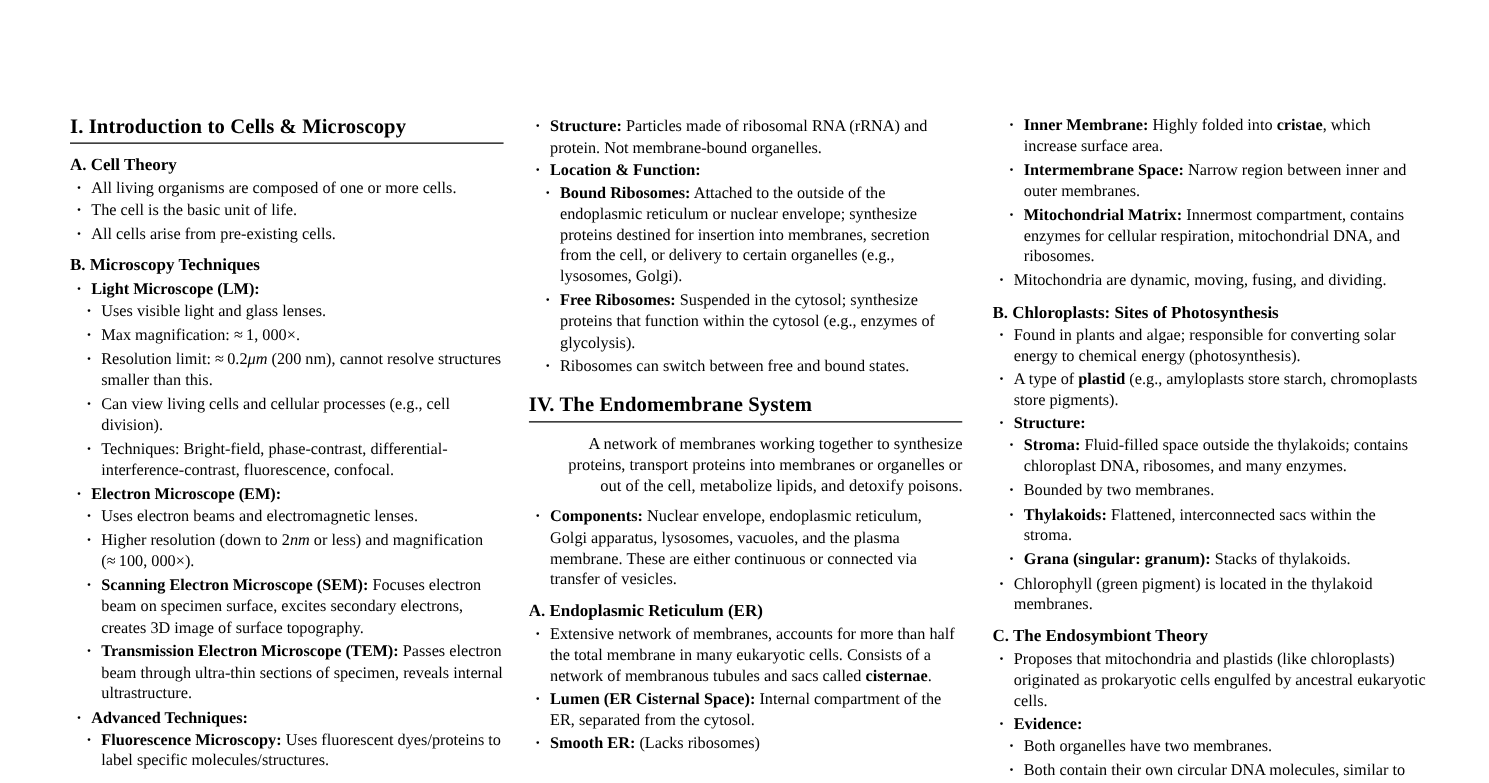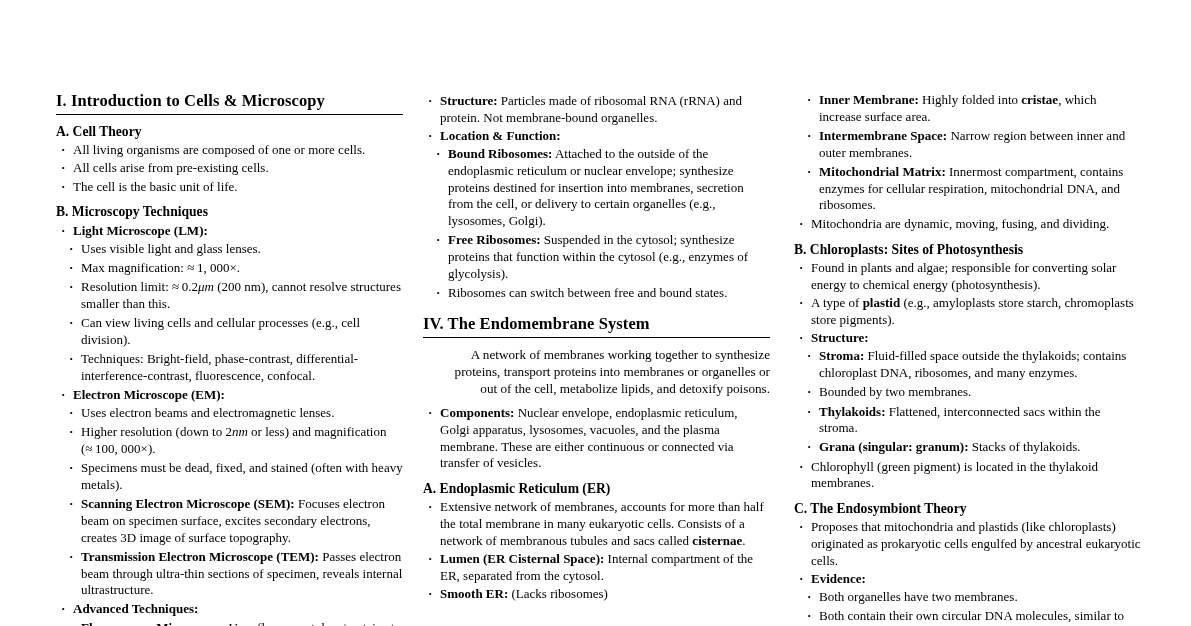--- a/index.html
+++ b/index.html
@@ -115,38 +115,37 @@
 
 <div class="page">
   <div class="columns">
     <div class="col col-1">
         <div class="sec-block">
           <h1 class="sec">I. Introduction to Cells &amp; Microscopy</h1>
           <div class="rule"></div>
           <h2 class="sub">A. Cell Theory</h2>
           <ul class="lv1">
             <li class="item"><span class="bullet"></span><span>All living organisms are composed of one or more cells.</span></li>
+            <li class="item"><span class="bullet"></span><span>The cell is the basic unit of life.</span></li>
             <li class="item"><span class="bullet"></span><span>All cells arise from pre-existing cells.</span></li>
-            <li class="item"><span class="bullet"></span><span>The cell is the basic unit of life.</span></li>
           </ul>
           <h2 class="sub">B. Microscopy Techniques</h2>
           <ul class="lv1">
             <li class="item"><span class="bullet"></span><span><b class="b">Light Microscope (LM):</b> </span></li>
             <ul class="lv2">
               <li class="item"><span class="bullet"></span><span>Uses visible light and glass lenses.</span></li>
               <li class="item"><span class="bullet"></span><span>Max magnification: <span class="approx">≈</span> <span class="mathup">1, 000</span>×.</span></li>
               <li class="item"><span class="bullet"></span><span>Resolution limit: <span class="approx">≈</span> <span class="mathup">0.2</span><span class="mathit">μm</span> (200 nm), cannot resolve structures smaller than this.</span></li>
               <li class="item"><span class="bullet"></span><span>Can view living cells and cellular processes (e.g., cell division).</span></li>
               <li class="item"><span class="bullet"></span><span>Techniques: Bright-field, phase-contrast, differential-interference-contrast, fluorescence, confocal.</span></li>
             </ul>
             <li class="item"><span class="bullet"></span><span><b class="b">Electron Microscope (EM):</b> </span></li>
             <ul class="lv2">
               <li class="item"><span class="bullet"></span><span>Uses electron beams and electromagnetic lenses.</span></li>
               <li class="item"><span class="bullet"></span><span>Higher resolution (down to 2<span class="mathit">nm</span> or less) and magnification (<span class="approx">≈</span> <span class="mathup">100, 000</span>×).</span></li>
-              <li class="item"><span class="bullet"></span><span>Specimens must be dead, fixed, and stained (often with heavy metals).</span></li>
               <li class="item"><span class="bullet"></span><span><b class="b">Scanning Electron Microscope (SEM):</b> Focuses electron beam on specimen surface, excites secondary electrons, creates 3D image of surface topography.</span></li>
               <li class="item"><span class="bullet"></span><span><b class="b">Transmission Electron Microscope (TEM):</b> Passes electron beam through ultra-thin sections of specimen, reveals internal ultrastructure.</span></li>
             </ul>
             <li class="item"><span class="bullet"></span><span><b class="b">Advanced Techniques:</b> </span></li>
             <ul class="lv2">
               <li class="item"><span class="bullet"></span><span><b class="b">Fluorescence Microscopy:</b> Uses fluorescent dyes/proteins to label specific molecules/structures.</span></li>
             </ul>
           </ul>
         </div>
       </div>

